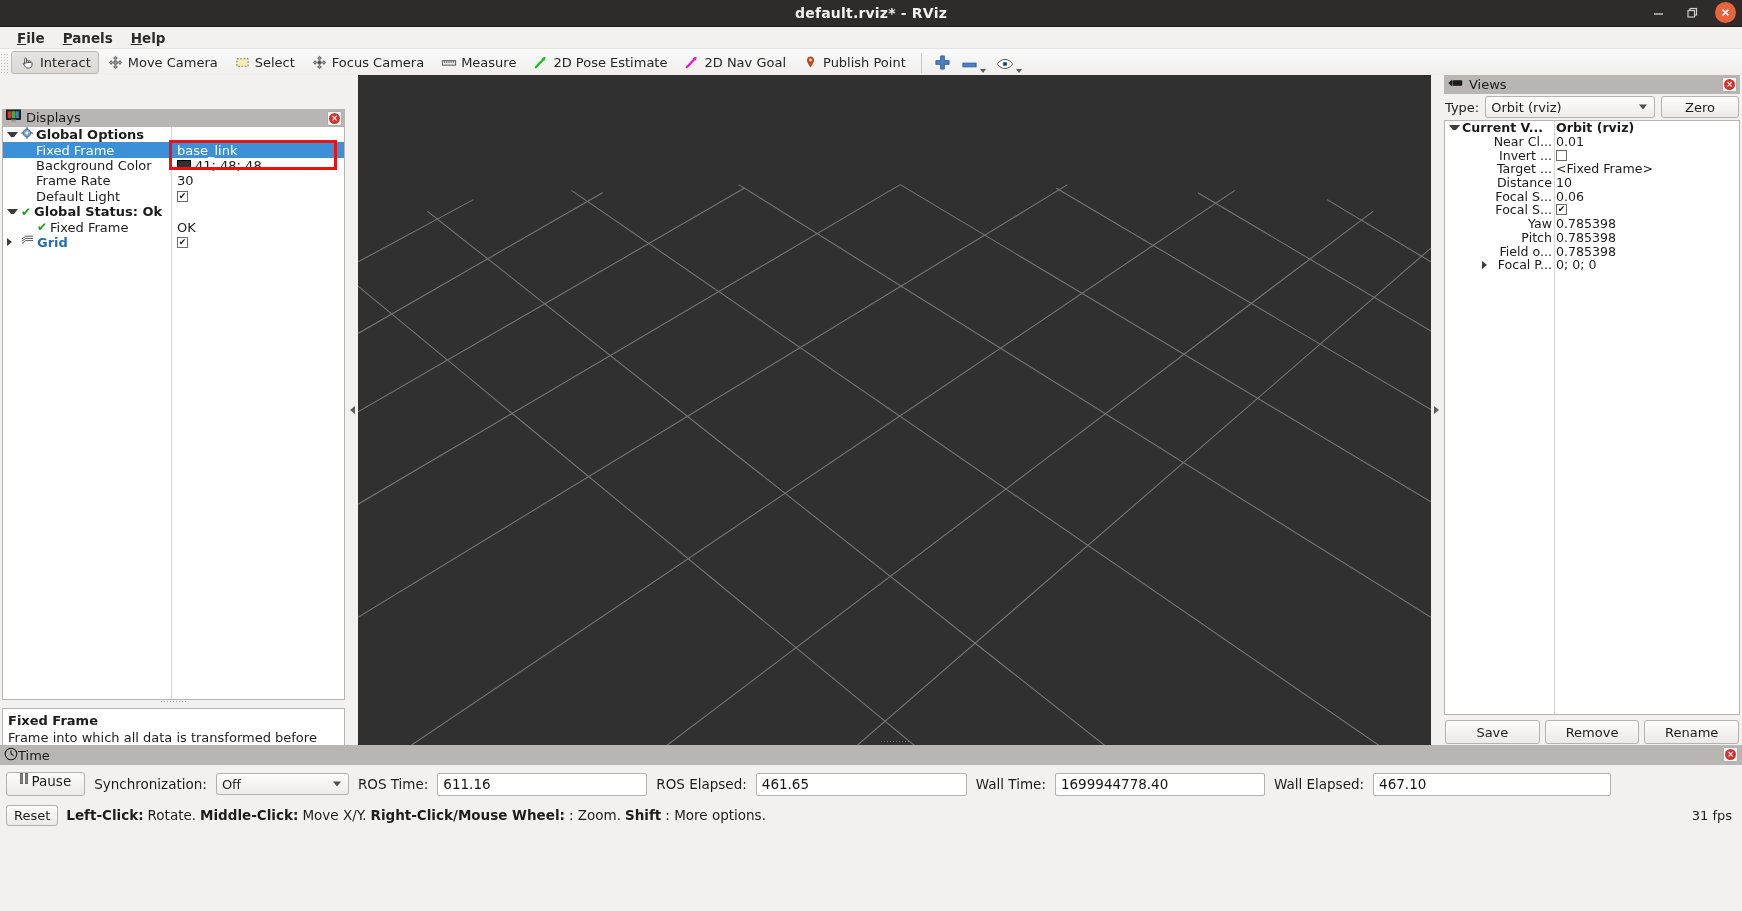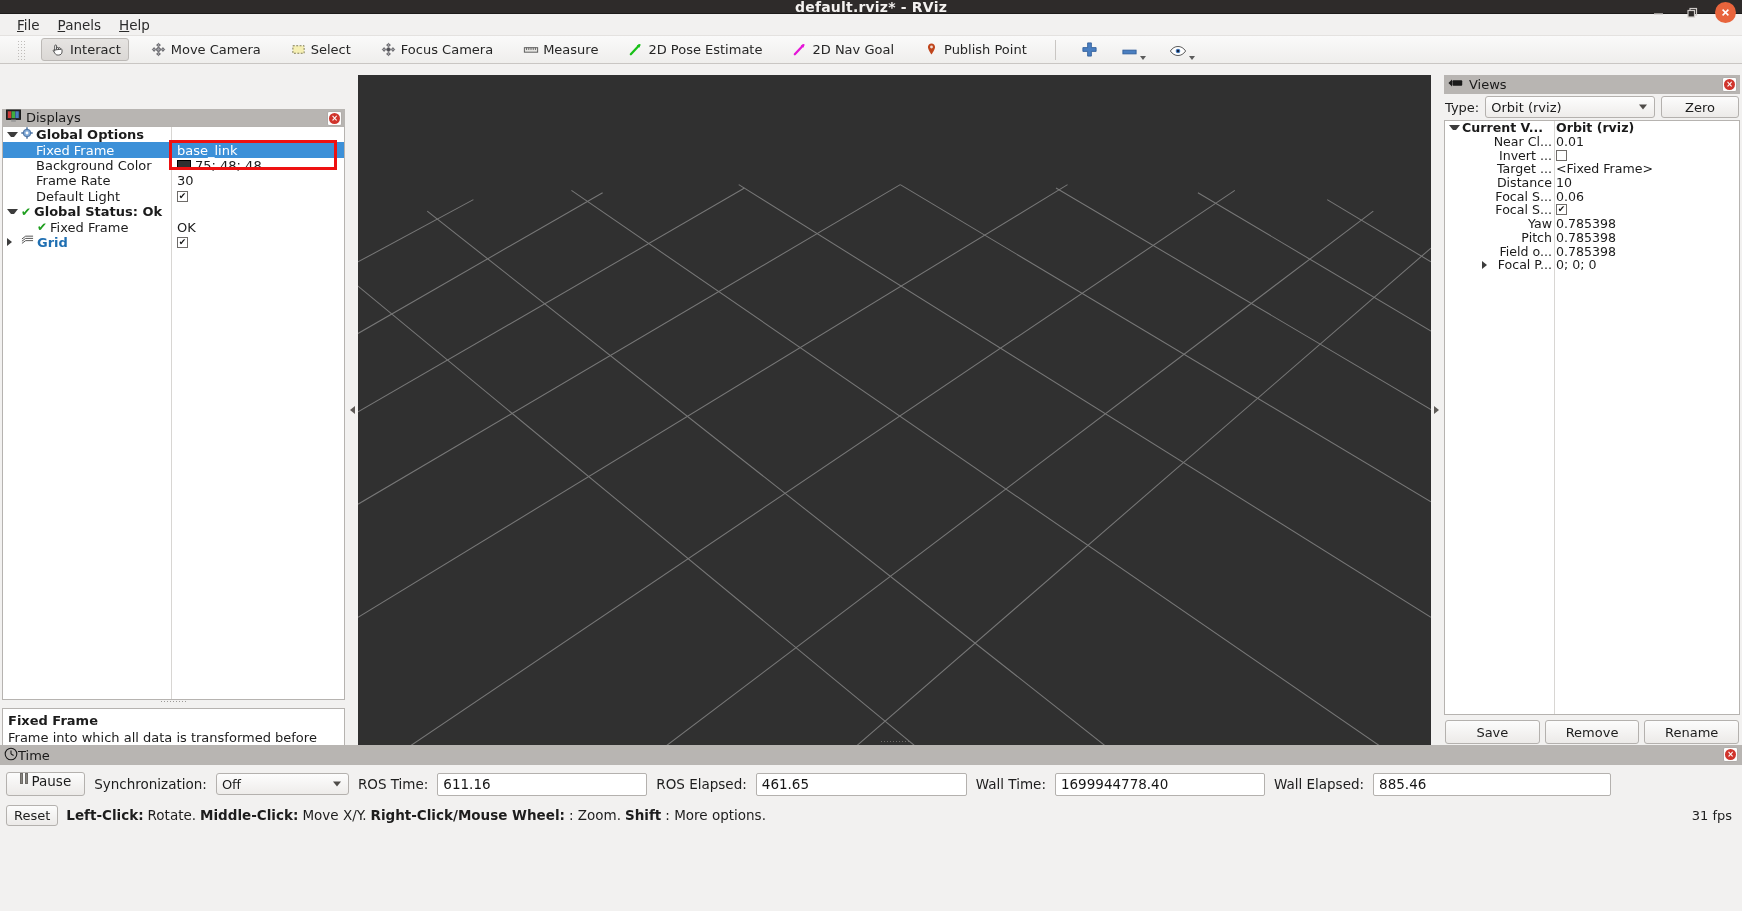--- a/index.html
+++ b/index.html
@@ -6,21 +6,21 @@
   html, body {
     width: 1742px; height: 911px;
     overflow: hidden;
     font-family: "DejaVu Sans", "Liberation Sans", sans-serif;
     background: #f2f1f0;
   }
   body { position: relative; }
 
   
   #titlebar {
-    height: 14px; width: 100%;
+    height: 27px; width: 100%;
     background: #2e2b2a;
     display: flex; align-items: center; justify-content: center;
     position: relative;
     border-bottom: 1px solid #1d1b1a;
   }
   #titlebar .title {
     color: #f4f2f0; font-size: 14px; font-weight: bold;
     letter-spacing: 0.2px;
   }
   #win-controls {
@@ -40,31 +40,32 @@
   #menubar {
     height: 22px; width: 100%;
     background: #f2f1f0;
     display: flex; align-items: center;
     padding-left: 8px;
     border-bottom: 1px solid #e4e2e0;
   }
   #menubar .mitem {
     font-size: 13.5px; color: #2b2b2b;
     padding: 2px 9px;
+    font-weight: bold;
   }
   #menubar .mitem u { text-decoration: underline; }
 
   
   #toolbar {
     height: 28px; width: 100%;
     background: linear-gradient(#fafafa,#efeeec);
     border-bottom: 1px solid #c9c6c3;
     display: flex; align-items: center;
-    padding-left: 17px;
-    gap: 13px;
+    padding-left: 0;
+    gap: 0px;
   }
   .grip {
     width: 8px; height: 20px; margin-right: 3px;
     background-image: radial-gradient(#b9b6b3 0.8px, transparent 0.9px);
     background-size: 3px 3px;
     opacity: .9;
   }
   .tbtn {
     display: flex; align-items: center; gap: 4px;
     height: 23px; padding: 0 7px;
@@ -528,21 +529,21 @@
         <div class="tcol-val">base_link</div>
       </div>
 
       <div class="trow">
         <div class="tcol-name indent2">
           <span class="twist-sp"></span>
           <span>Background Color</span>
         </div>
         <div class="tcol-val">
           <span class="swatch" style="background: rgb(48, 48, 48);"></span>
-          <span>75; 48; 48</span>
+          <span>41; 48; 48</span>
         </div>
       </div>
 
       <div class="trow">
         <div class="tcol-name indent2">
           <span class="twist-sp"></span>
           <span>Frame Rate</span>
         </div>
         <div class="tcol-val">30</div>
       </div>
@@ -781,21 +782,21 @@
     <span class="tfield-lbl">ROS Time:</span>
     <span class="tinput" style="width:210px;">611.16</span>
 
     <span class="tfield-lbl">ROS Elapsed:</span>
     <span class="tinput" style="width:211px;">461.65</span>
 
     <span class="tfield-lbl">Wall Time:</span>
     <span class="tinput" style="width:210px;">1699944778.40</span>
 
     <span class="tfield-lbl">Wall Elapsed:</span>
-    <span class="tinput" style="width:238px;">885.46</span>
+    <span class="tinput" style="width:238px;">467.10</span>
   </div>
 
   <div id="status-row">
     <span id="btn-reset">Reset</span>
     <span id="hint">
       <b>Left-Click:</b>
       <span>Rotate.</span>
       <b>Middle-Click:</b>
       <span>Move X/Y.</span>
       <b>Right-Click/Mouse Wheel:</b>

